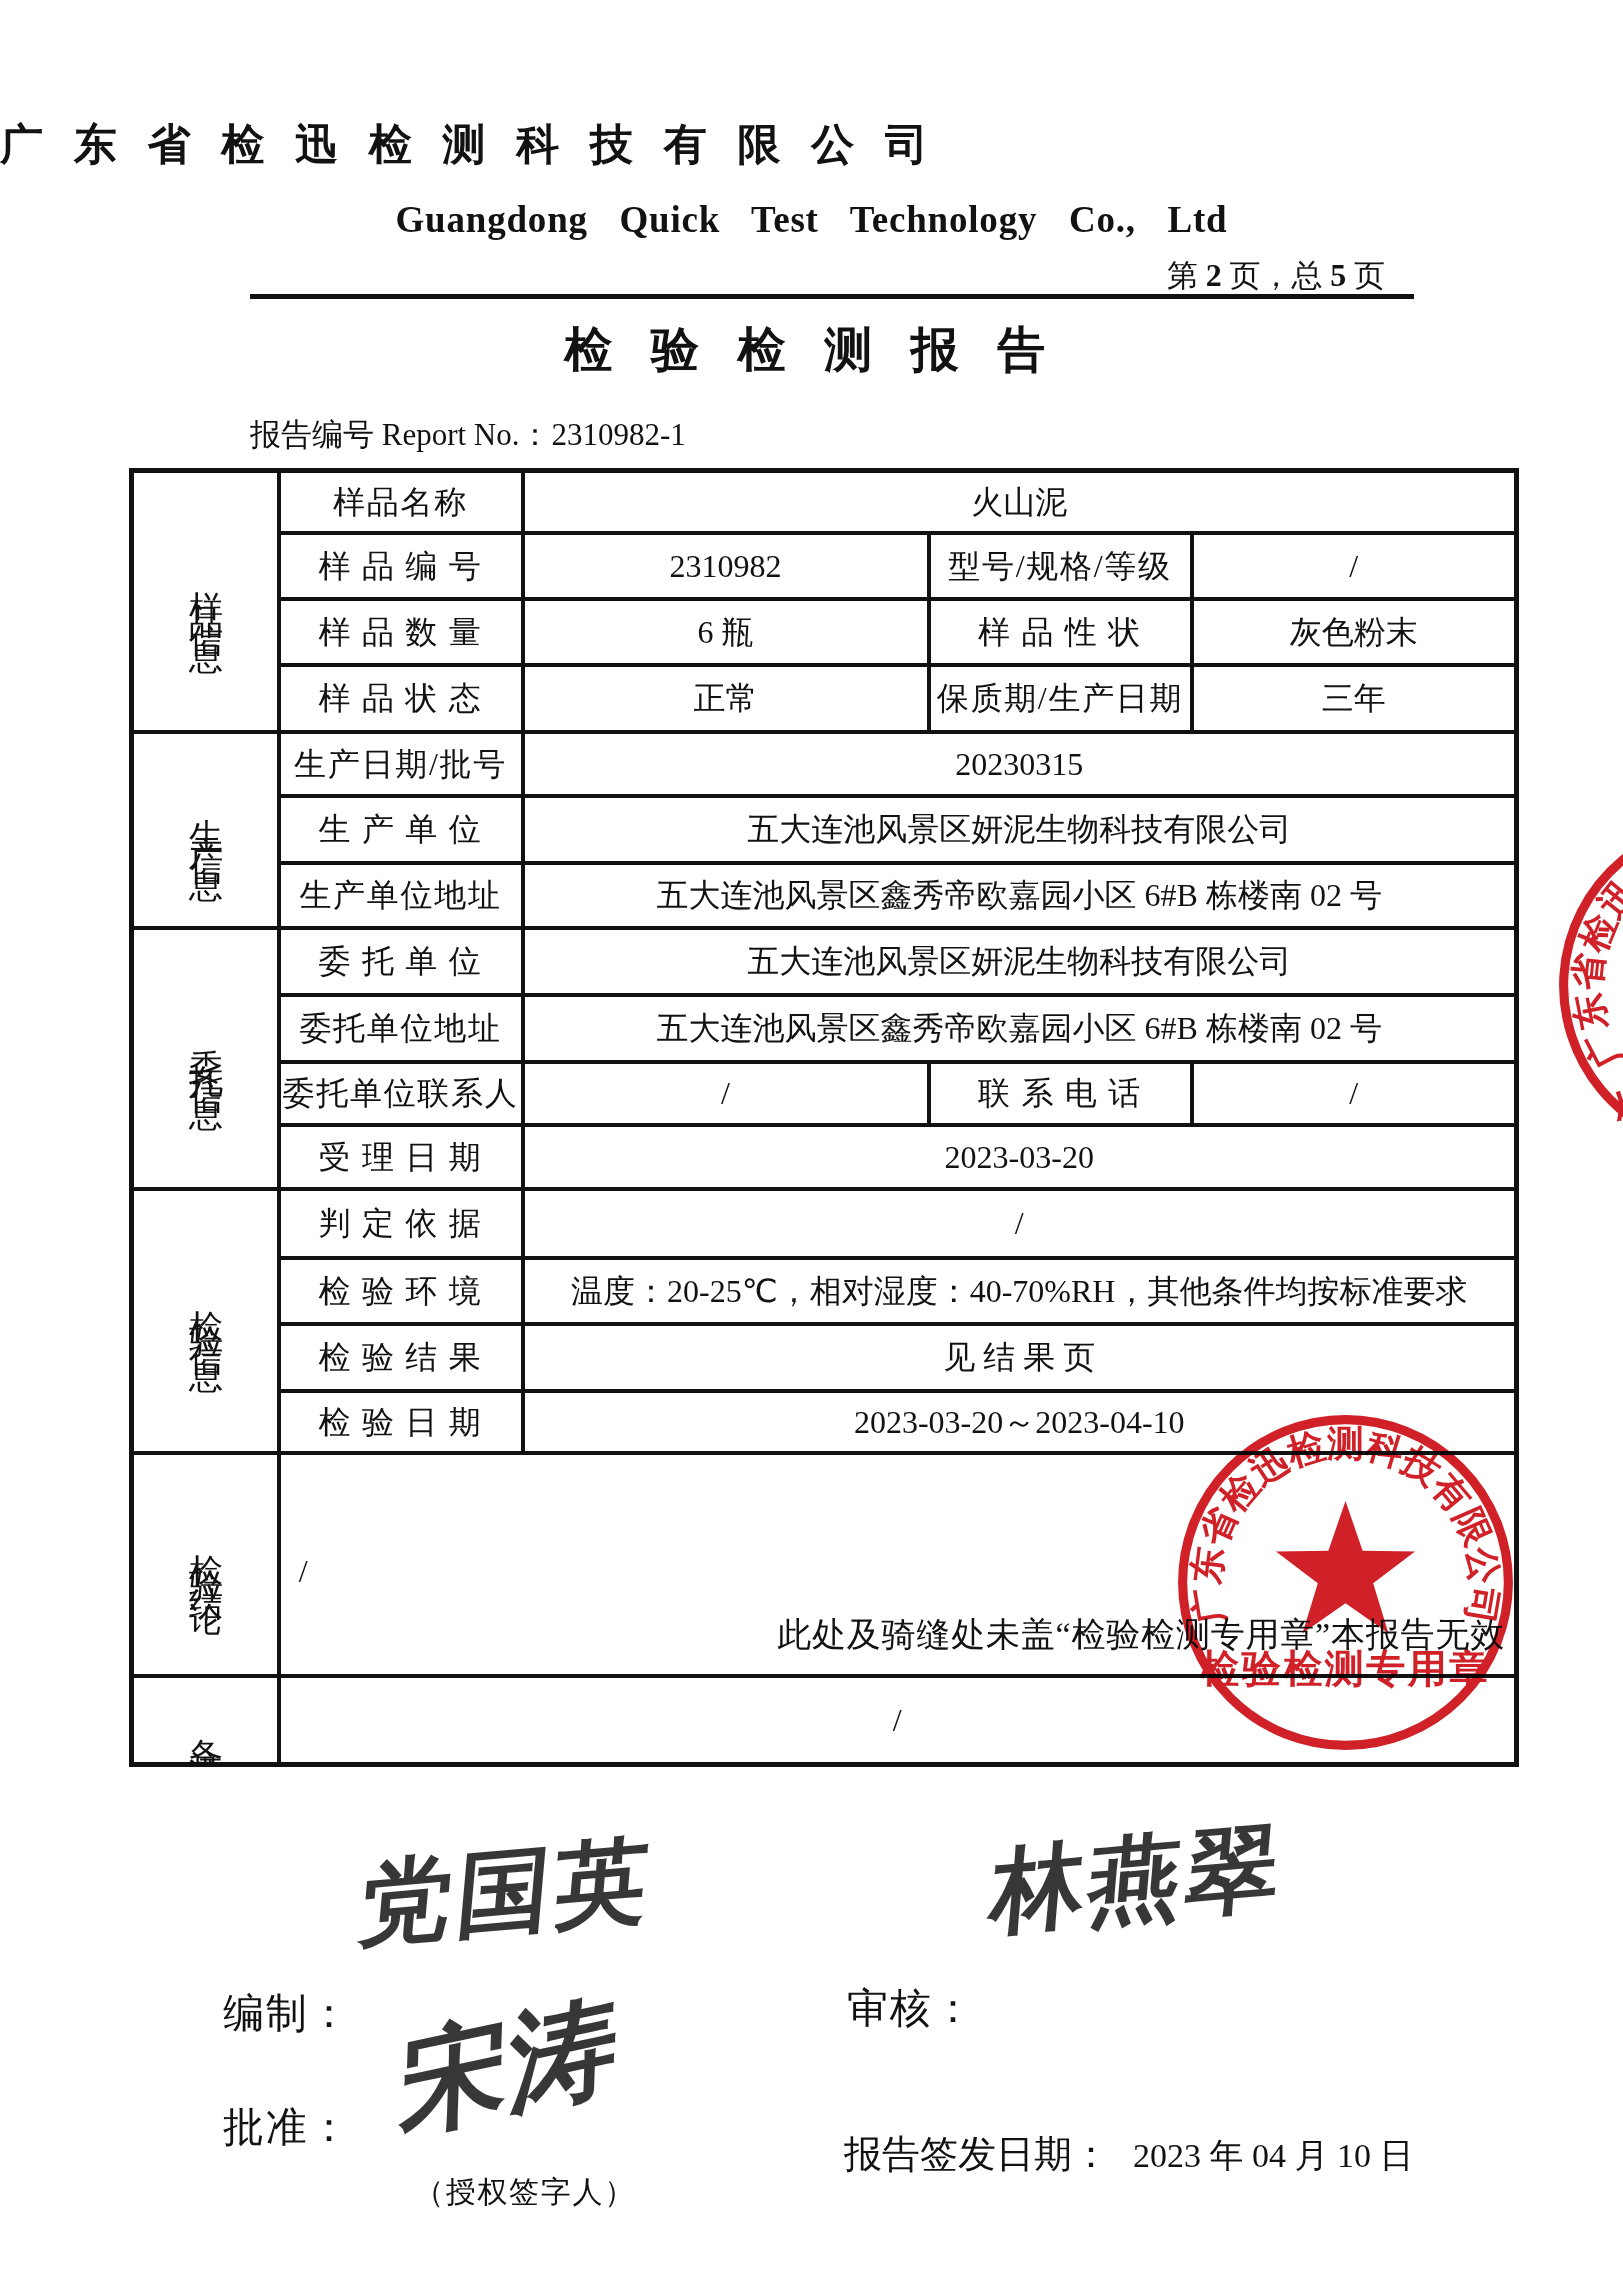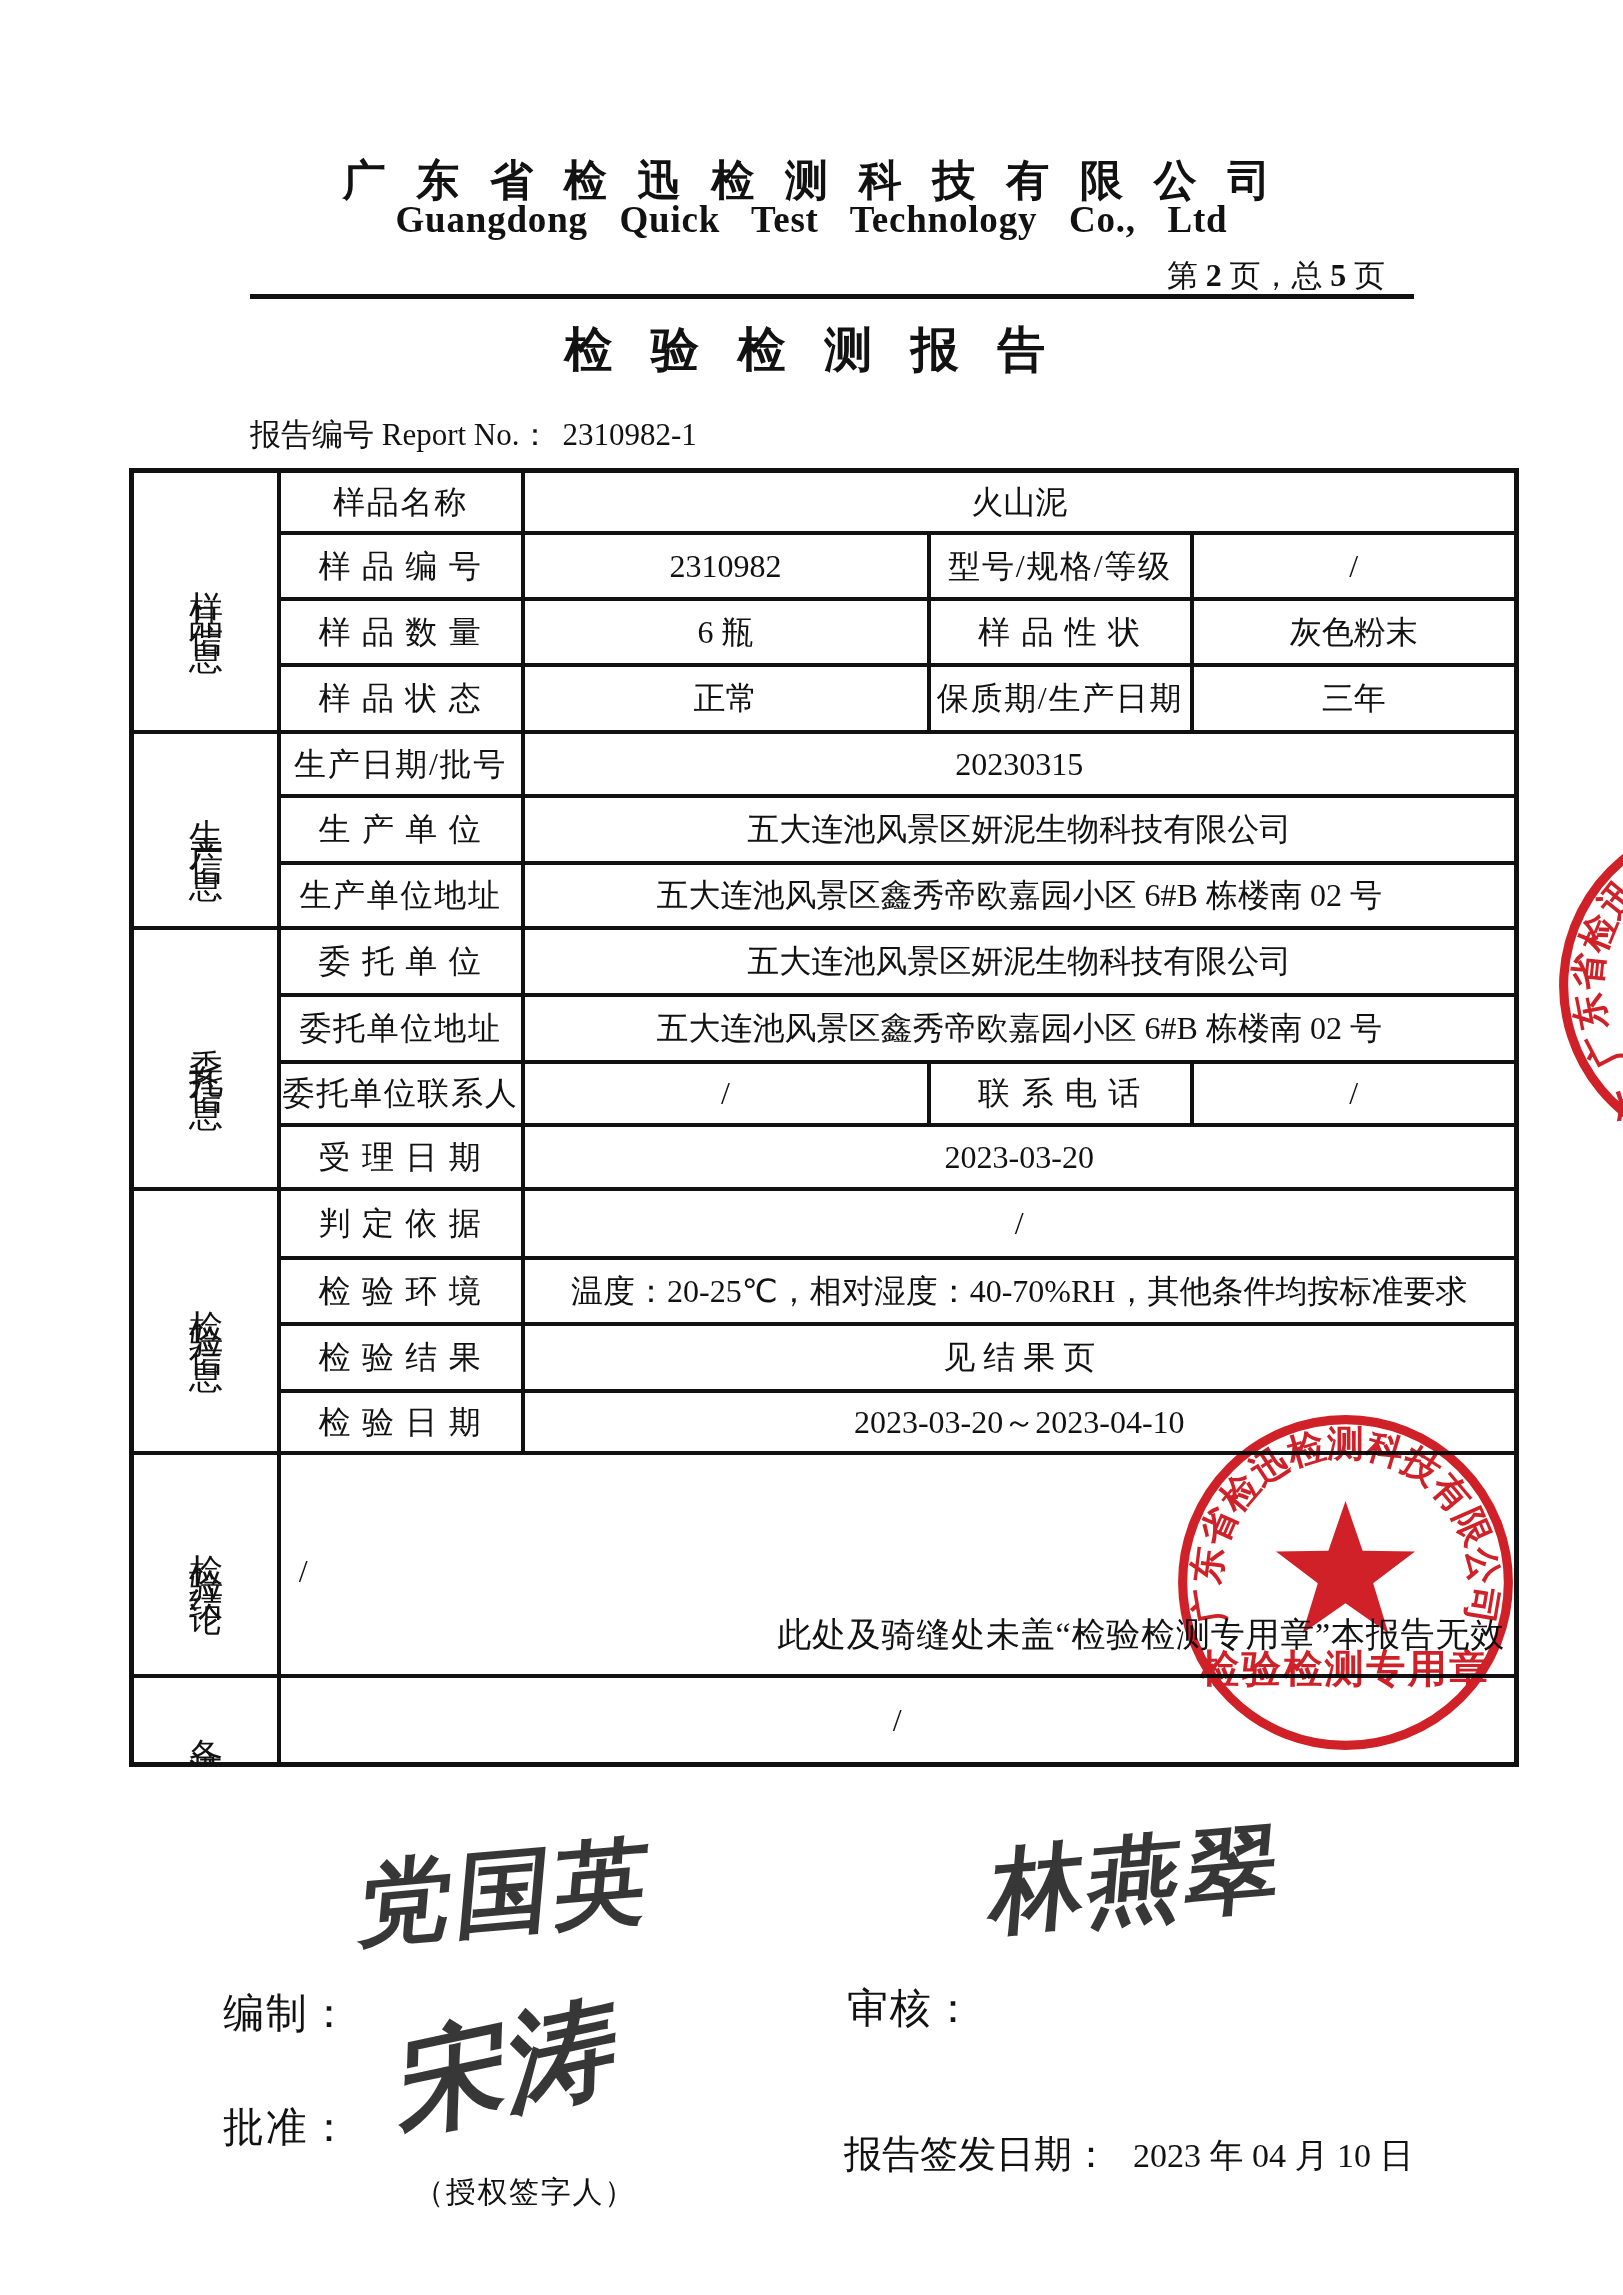--- a/index.html
+++ b/index.html
@@ -2,31 +2,31 @@
 <html style="font-size:13.3px"><head>
 <meta charset="utf-8">
 <style>
   html,body{margin:0;padding:0;background:#9a9a9a;}
   .page{
     position:relative;width:1623px;height:2295px;background:#ffffff;
     overflow:hidden;color:#121212;
     font-family:"Liberation Serif","DejaVu Sans",serif;
   }
   
-  .company-cn{position:absolute;top:116px;left:0;width:100%;text-align:center;
-    font-size:43px;font-weight:600;letter-spacing:10px;white-space:nowrap;margin-top:36px;}
+  .company-cn{position:absolute;top:116px;left:0;width:100%;text-align:left;
+    font-size:43px;font-weight:600;letter-spacing:10px;white-space:nowrap;}
   .company-en{position:absolute;top:198px;left:0;width:100%;text-align:center;
     font-size:37px;font-weight:600;word-spacing:21.6px;letter-spacing:0.8px;}
   .page-info{position:absolute;top:255px;right:238px;font-size:31px;white-space:nowrap;}
   .page-info b{font-size:32px;}
   .header-rule{position:absolute;top:294px;left:250px;width:1164px;height:5px;background:#111;}
   .report-title{position:absolute;top:318px;left:0;width:100%;text-align:center;
     font-size:48px;font-weight:700;letter-spacing:13.3px;white-space:nowrap;}
   .report-no{position:absolute;top:414px;left:250px;font-size:31px;white-space:nowrap;}
-  .report-no .num{margin-left:12px;}
+  .report-no .num{margin-left:1px;}
   
   .tbl-wrap{position:absolute;top:468px;left:129px;}
   table.rpt{border-collapse:collapse;table-layout:fixed;width:1385px;
     border:5px solid #111;}
   table.rpt td{border:4.2px solid #111;padding:0;text-align:center;vertical-align:middle;
     font-size:32px;line-height:1.25;overflow:hidden;}
   td.cat{text-align:center;}
   .vert{display:inline-block;writing-mode:vertical-lr;text-orientation:upright;
     font-size:34px;letter-spacing:0.48em;white-space:nowrap;}
   .vert.tight{letter-spacing:0.28em;}

